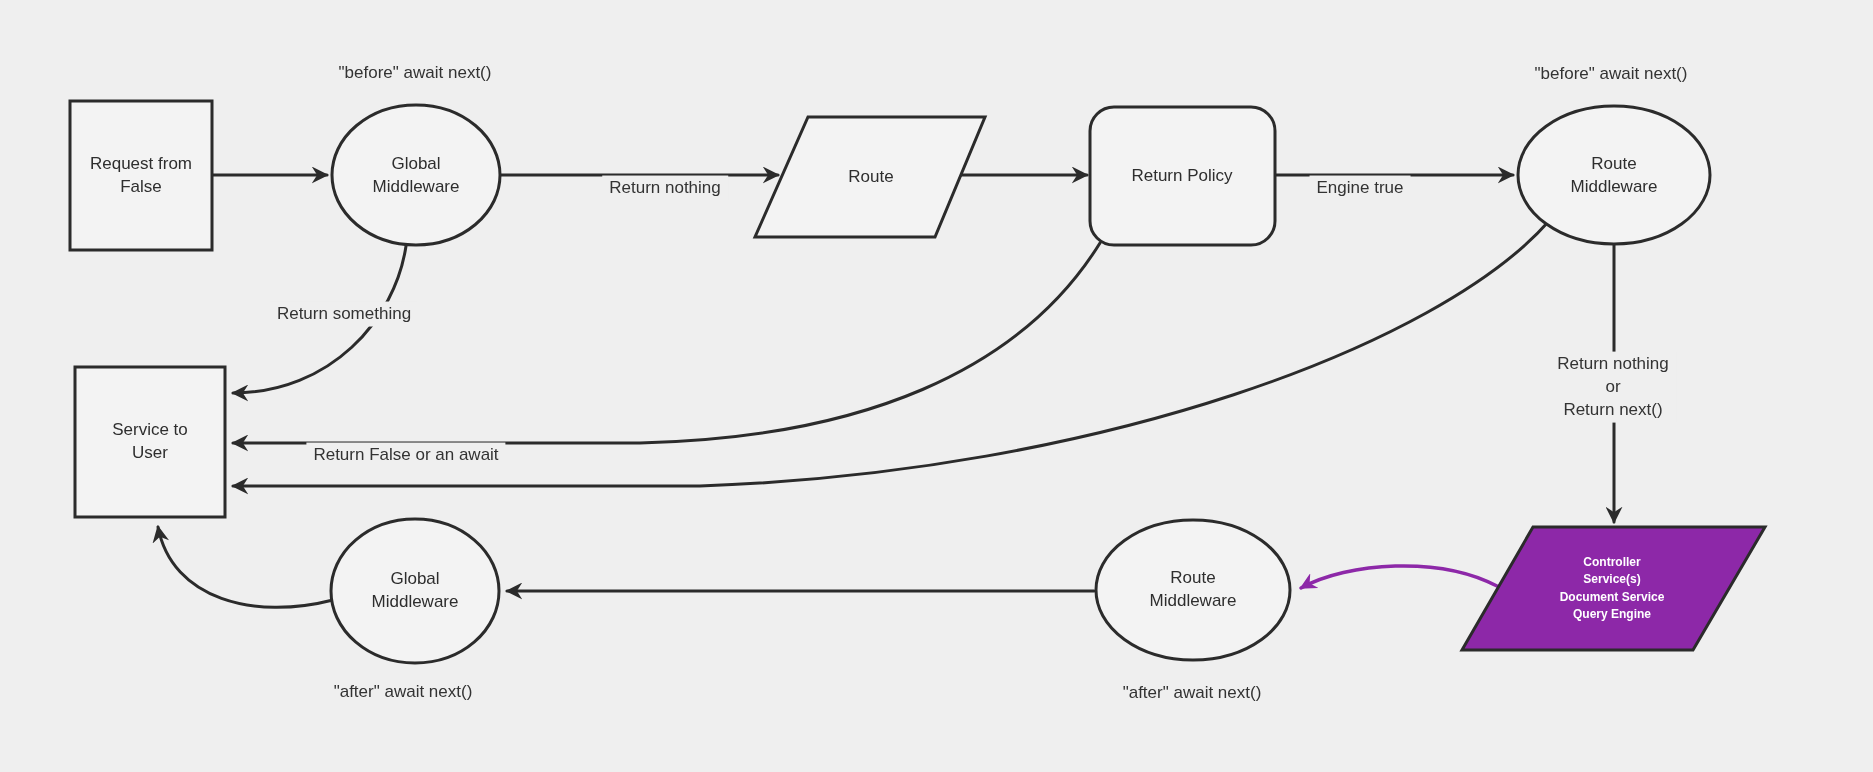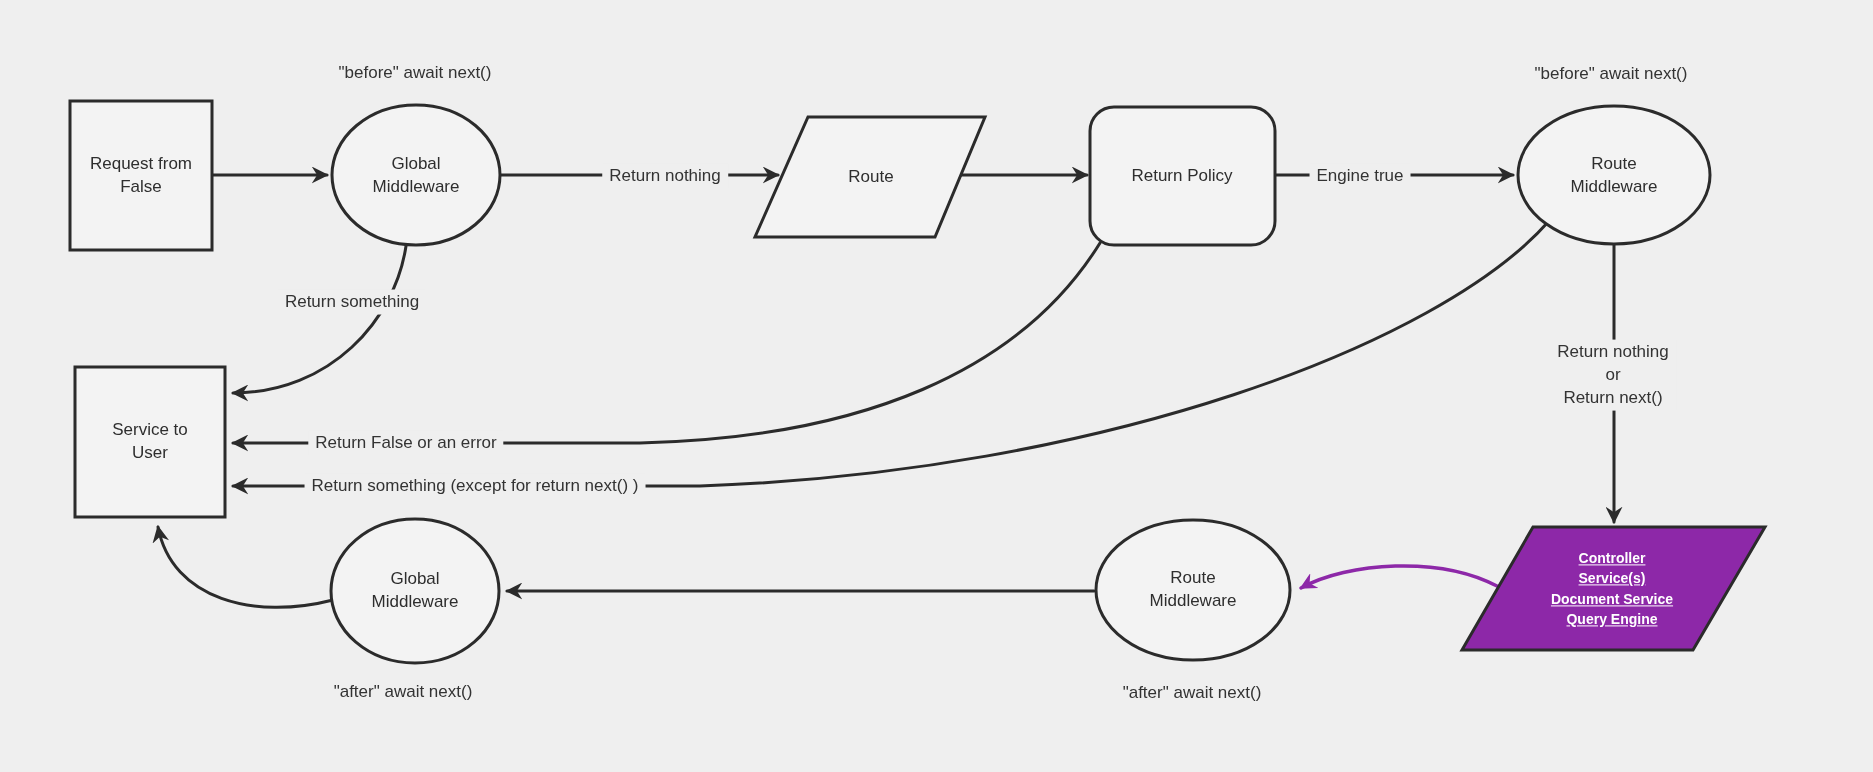--- a/index.html
+++ b/index.html
@@ -27,27 +27,26 @@
   .label{
     position:absolute;
     transform:translate(-50%,-50%);
     white-space:pre-line;
     text-align:center;
     font-size:17px;
     line-height:1.35;
     color:var(--text);
   }
   .node-label{color:#2e2e2e;}
-  .edge-label{background:var(--bg);padding:1px 7px;}
+  .edge-label{background:var(--bg);padding:1px 7px;margin-top:12px;}
   .purple-label{
     color:#ffffff;
     font-weight:bold;
-    font-size:14px;
+    font-size:12px;
     line-height:1.45;
-    text-decoration:underline;
   }
 </style>
 </head>
 <body>
 
 <div id="canvas">
 
   <svg id="diagram-svg" width="1873" height="772" viewBox="0 0 1873 772">
     <defs>
       <marker id="arrow-dark" viewBox="0 0 10 10" refX="9" refY="5" markerWidth="17" markerHeight="17" markerUnits="userSpaceOnUse" orient="auto-start-reverse">
@@ -100,20 +99,19 @@
 Document Service
 Query Engine</div>
 
   <div class="label" style="left:415px;top:73px">"before" await next()</div>
   <div class="label" style="left:1611px;top:74px">"before" await next()</div>
   <div class="label" style="left:403px;top:692px">"after" await next()</div>
   <div class="label" style="left:1192px;top:693px">"after" await next()</div>
 
   <div class="label edge-label" style="left:665px;top:176px">Return nothing</div>
   <div class="label edge-label" style="left:1360px;top:176px">Engine true</div>
-  <div class="label edge-label" style="left:352px;top:302px">Return something</div>
-  <div class="label edge-label" style="left:406px;top:443px">Return False or an error</div>
-  <div class="label edge-label" style="left:475px;top:486px">Return something (except for return next() )</div>
+  <div class="label edge-label" style="left:344px;top:302px">Return something</div>
+  <div class="label edge-label" style="left:406px;top:443px">Return False or an await</div>
   <div class="label edge-label" style="left:1613px;top:375px">Return nothing
 or
 Return next()</div>
 
 </div>
 
 </body></html>

